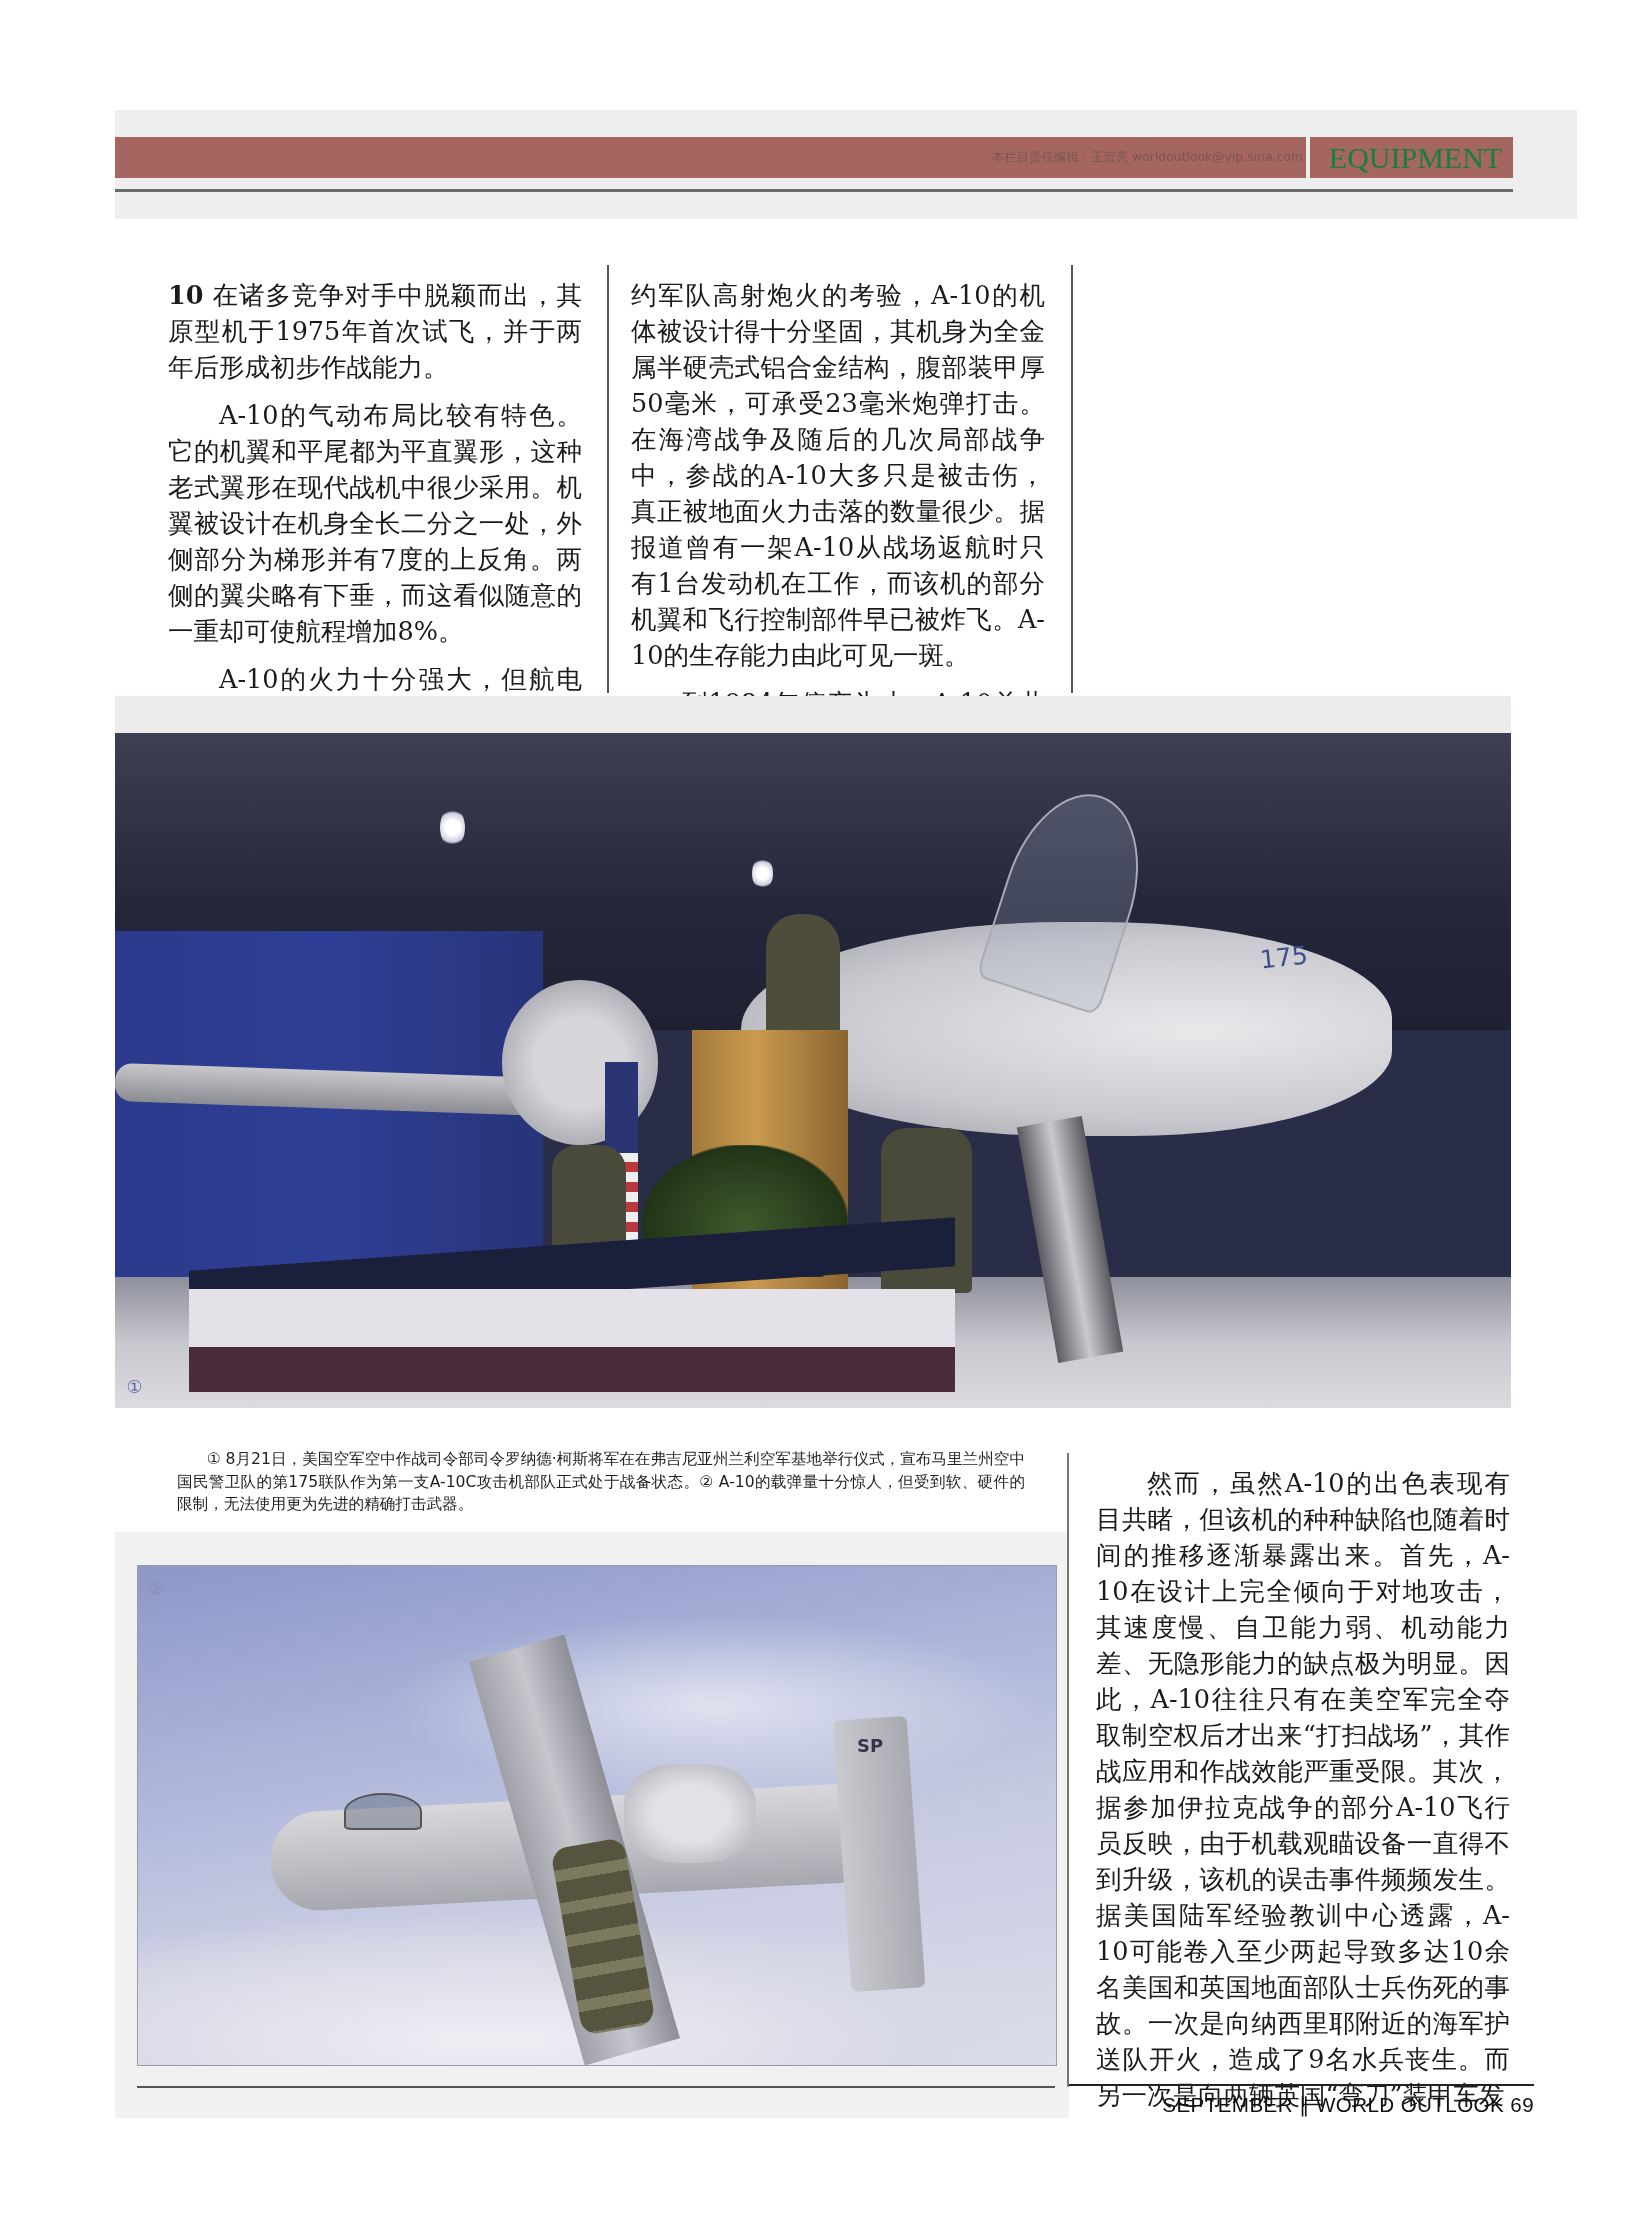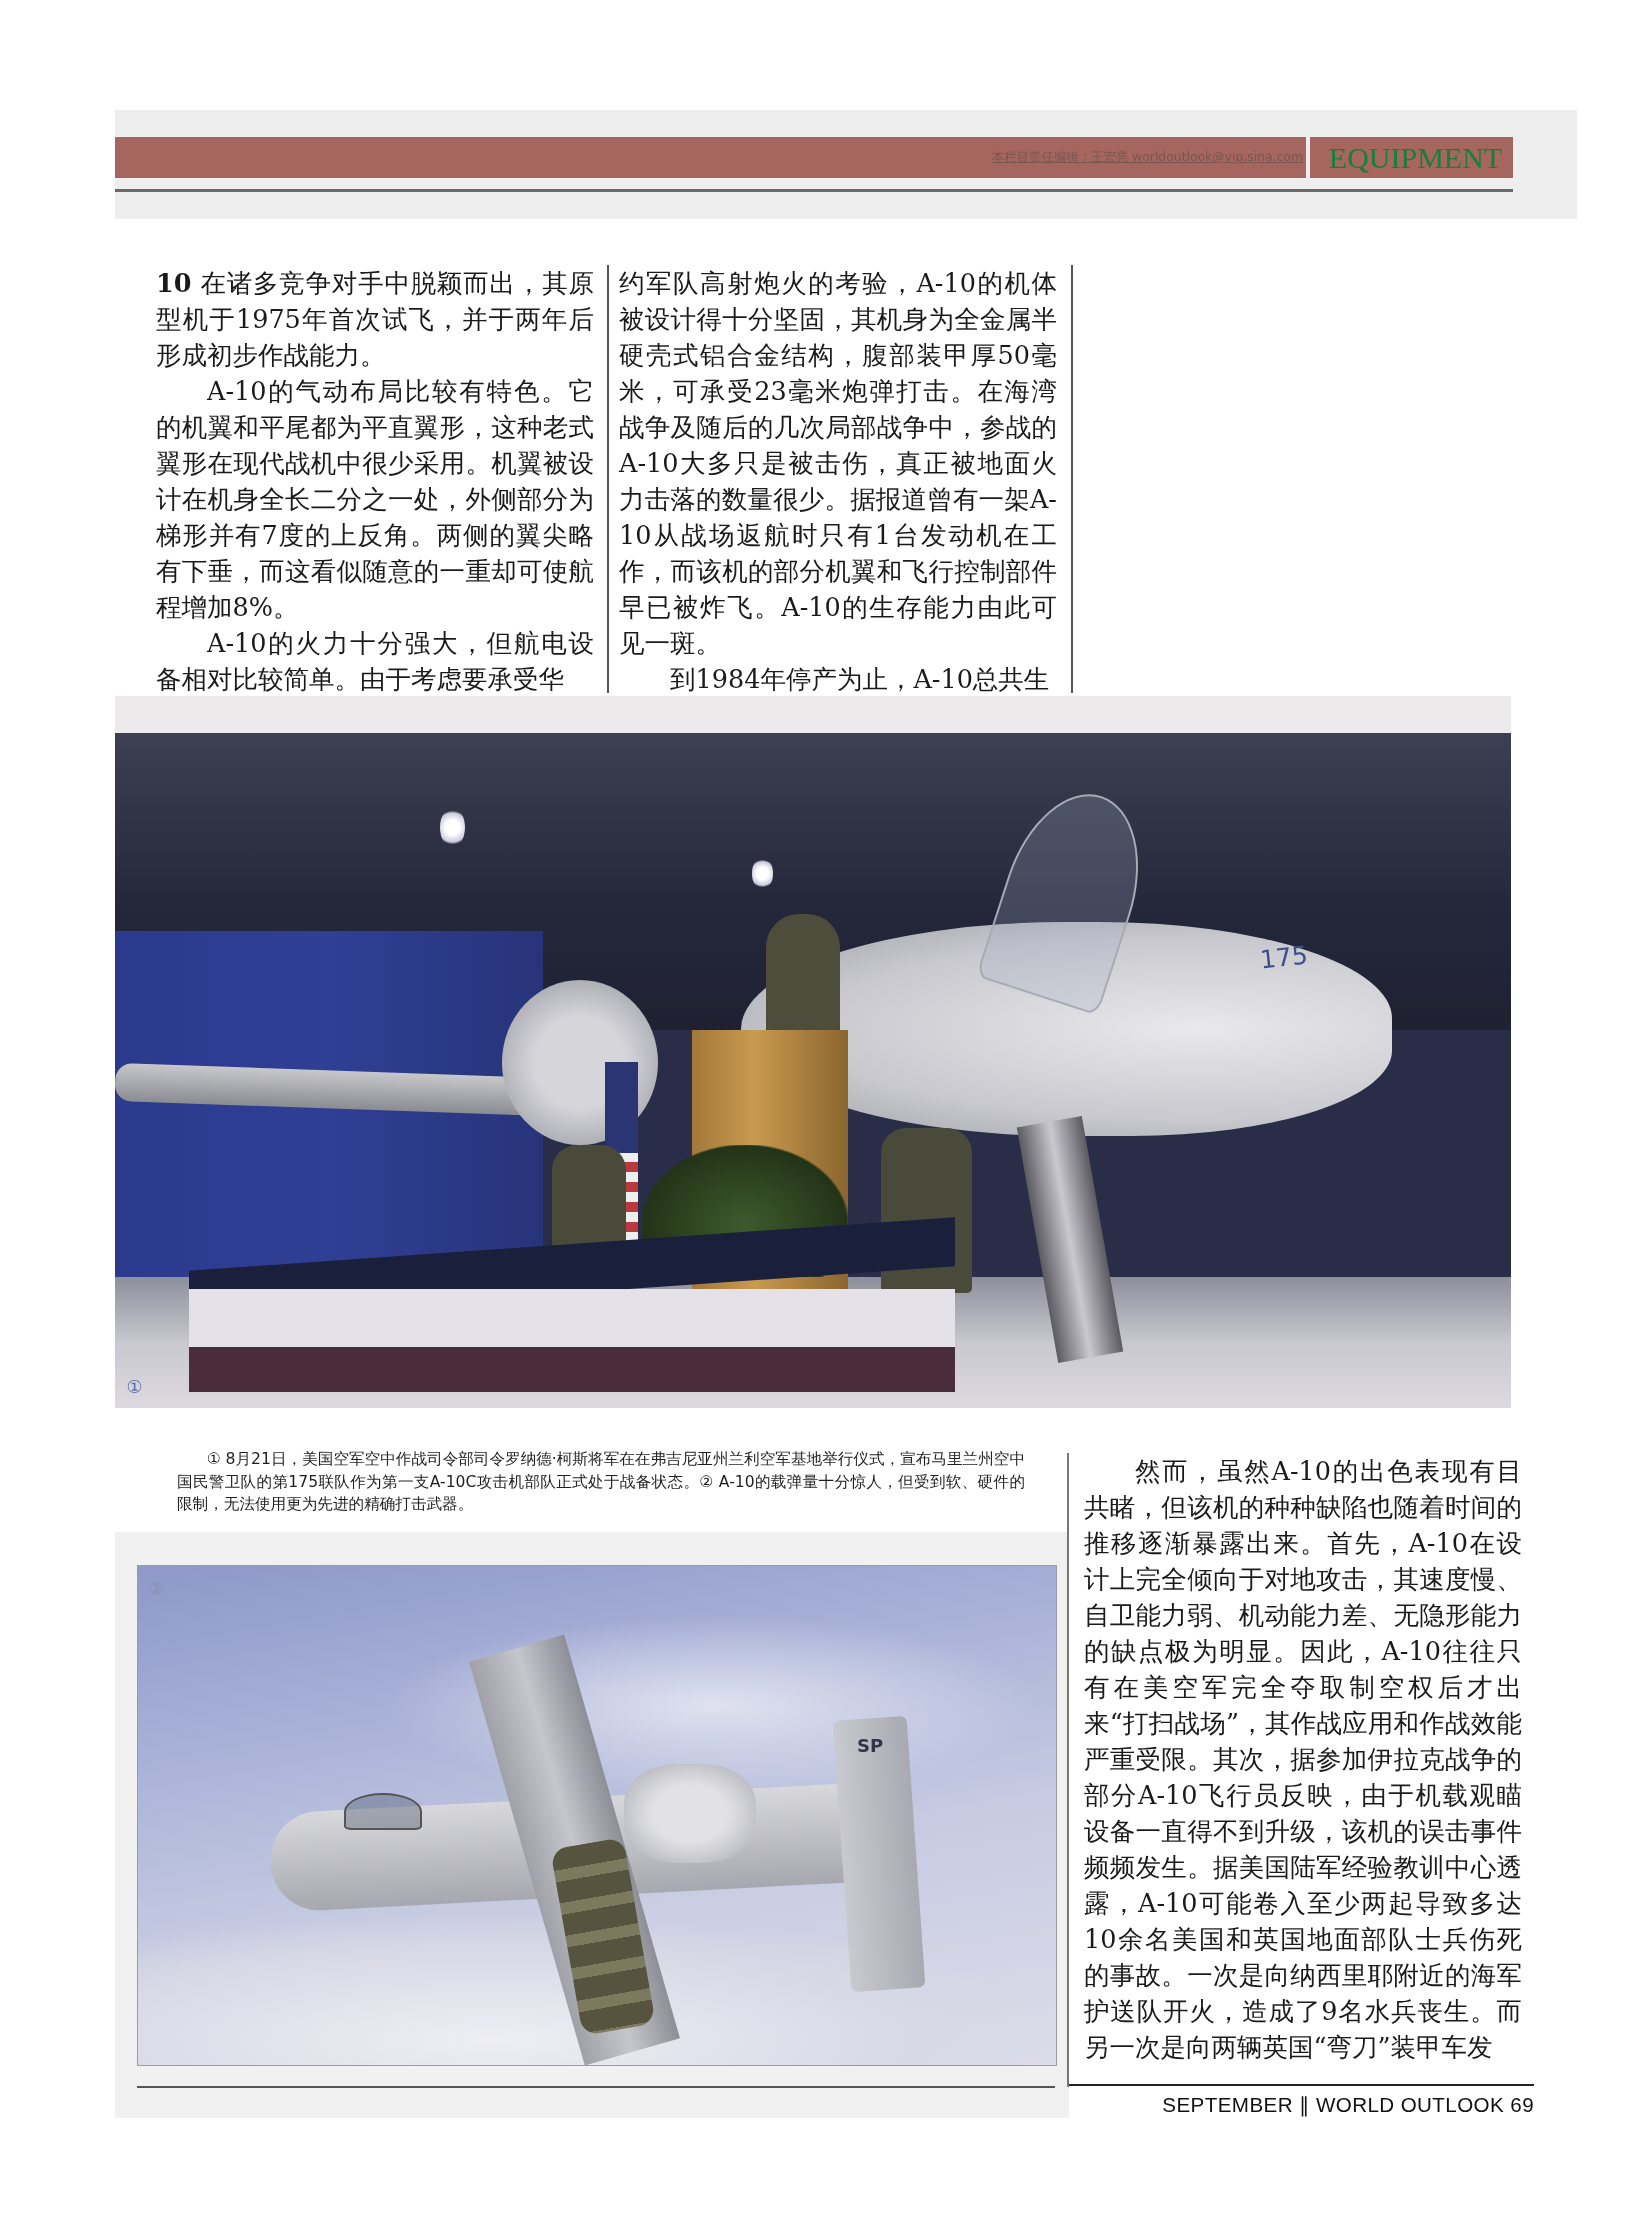--- a/index.html
+++ b/index.html
@@ -14,40 +14,40 @@
     position: absolute; left: 115px; top: 110px; width: 1462px; height: 109px;
     background: #efeeee;
   }
   .header-band {
     position: absolute; left: 115px; top: 137px; width: 1398px; height: 41px;
     background: #a5665f;
   }
   .header-editor {
     position: absolute; right: 344px; top: 143px; height: 28px; line-height: 28px;
     font-family: "DejaVu Sans", sans-serif; font-size: 12.4px; color: #7a5651;
-    letter-spacing: 0px; white-space: nowrap; text-decoration: underline;
+    letter-spacing: 0px; white-space: nowrap;
   }
   .header-divider {
     position: absolute; left: 1306px; top: 137px; width: 4.1px; height: 41px; background: #efeeee;
   }
   .header-section {
     position: absolute; left: 1318px; top: 137px; width: 195px; height: 41px;
     line-height: 41px; text-align: center;
     font-family: "Liberation Serif", serif; font-size: 30px; color: #15803d;
     letter-spacing: 0px;
   }
   .header-rule {
     position: absolute; left: 115px; top: 189px; width: 1398px; height: 2.5px; background: #6a6a6a;
   }
   
   .col {
     position: absolute; top: 265px;
     font-size: 25.5px; line-height: 36px; text-align: justify;
   }
-  .col p { margin: 0; }
+  .col p { margin: 12px; }
   .col p.indent { text-indent: 2em; }
   .col-1 { left: 156px; width: 438px; }
   .col-2 { left: 619px; width: 438px; }
   .col-3 { left: 1084px; width: 438px; }
   .col-rule {
     position: absolute; width: 1.6px; background: #555;
   }
   .bold { font-weight: bold; }
   .clip-1, .clip-2 { position:absolute; overflow:hidden; }
   

